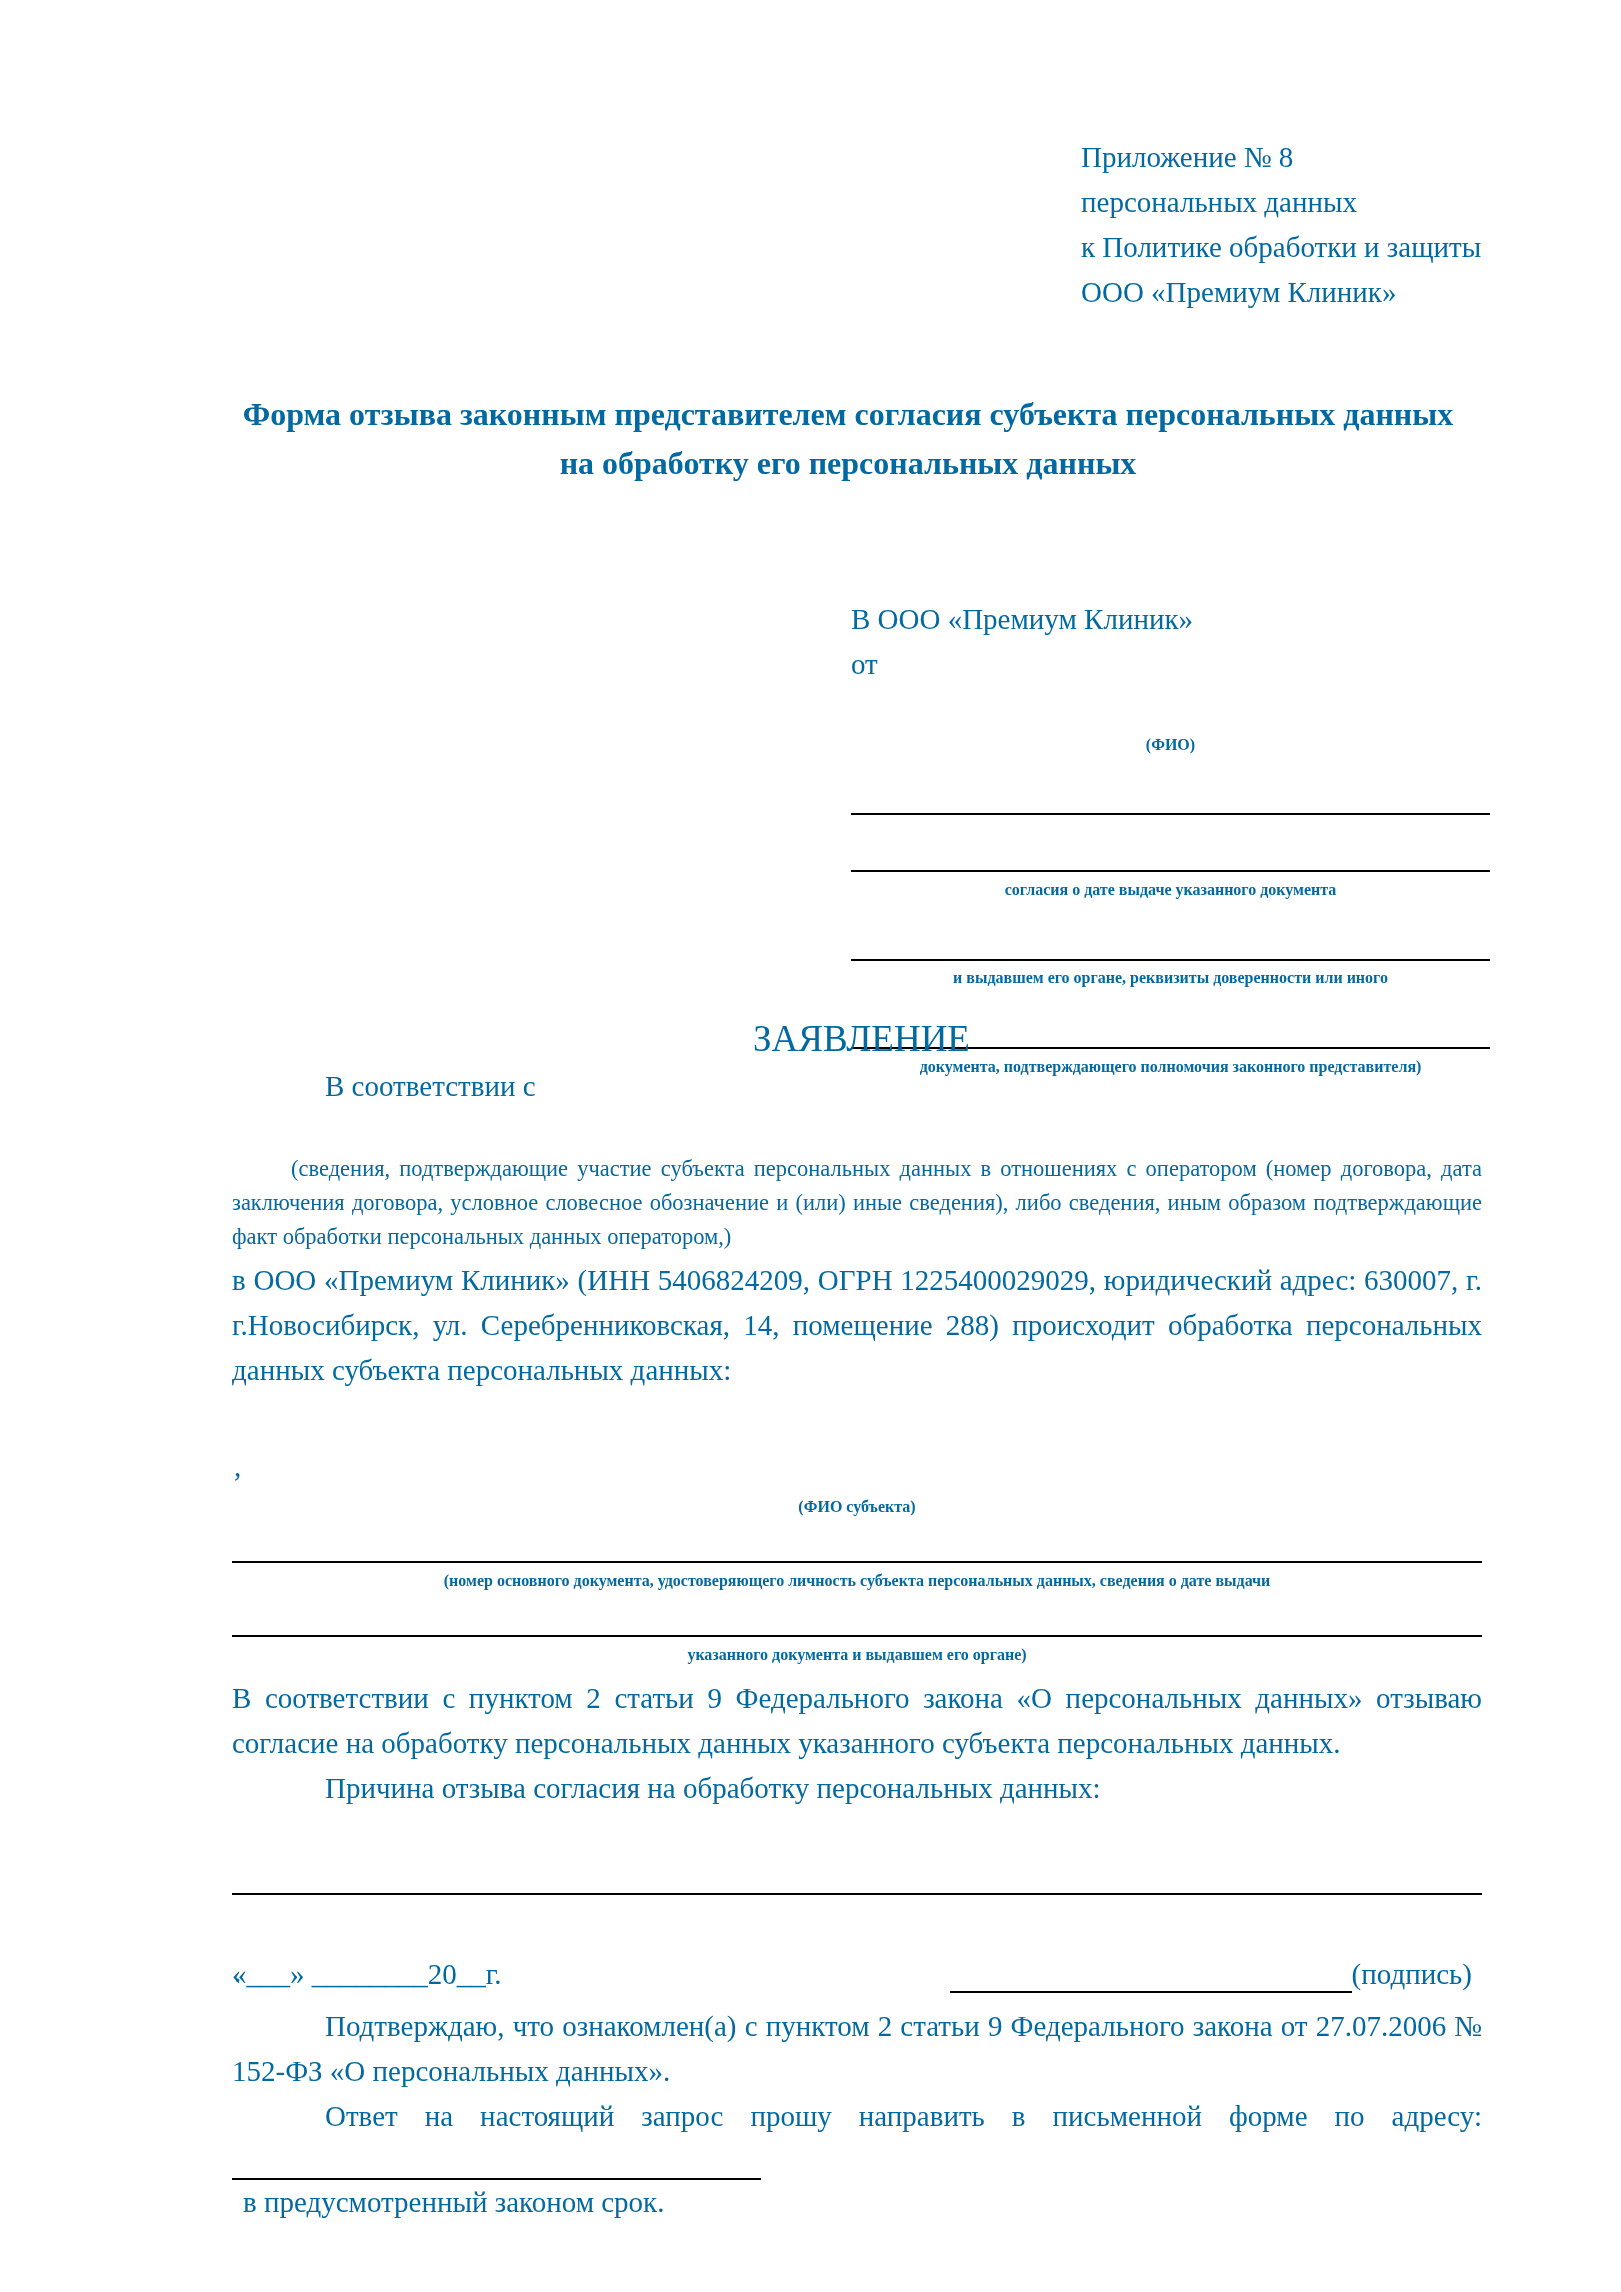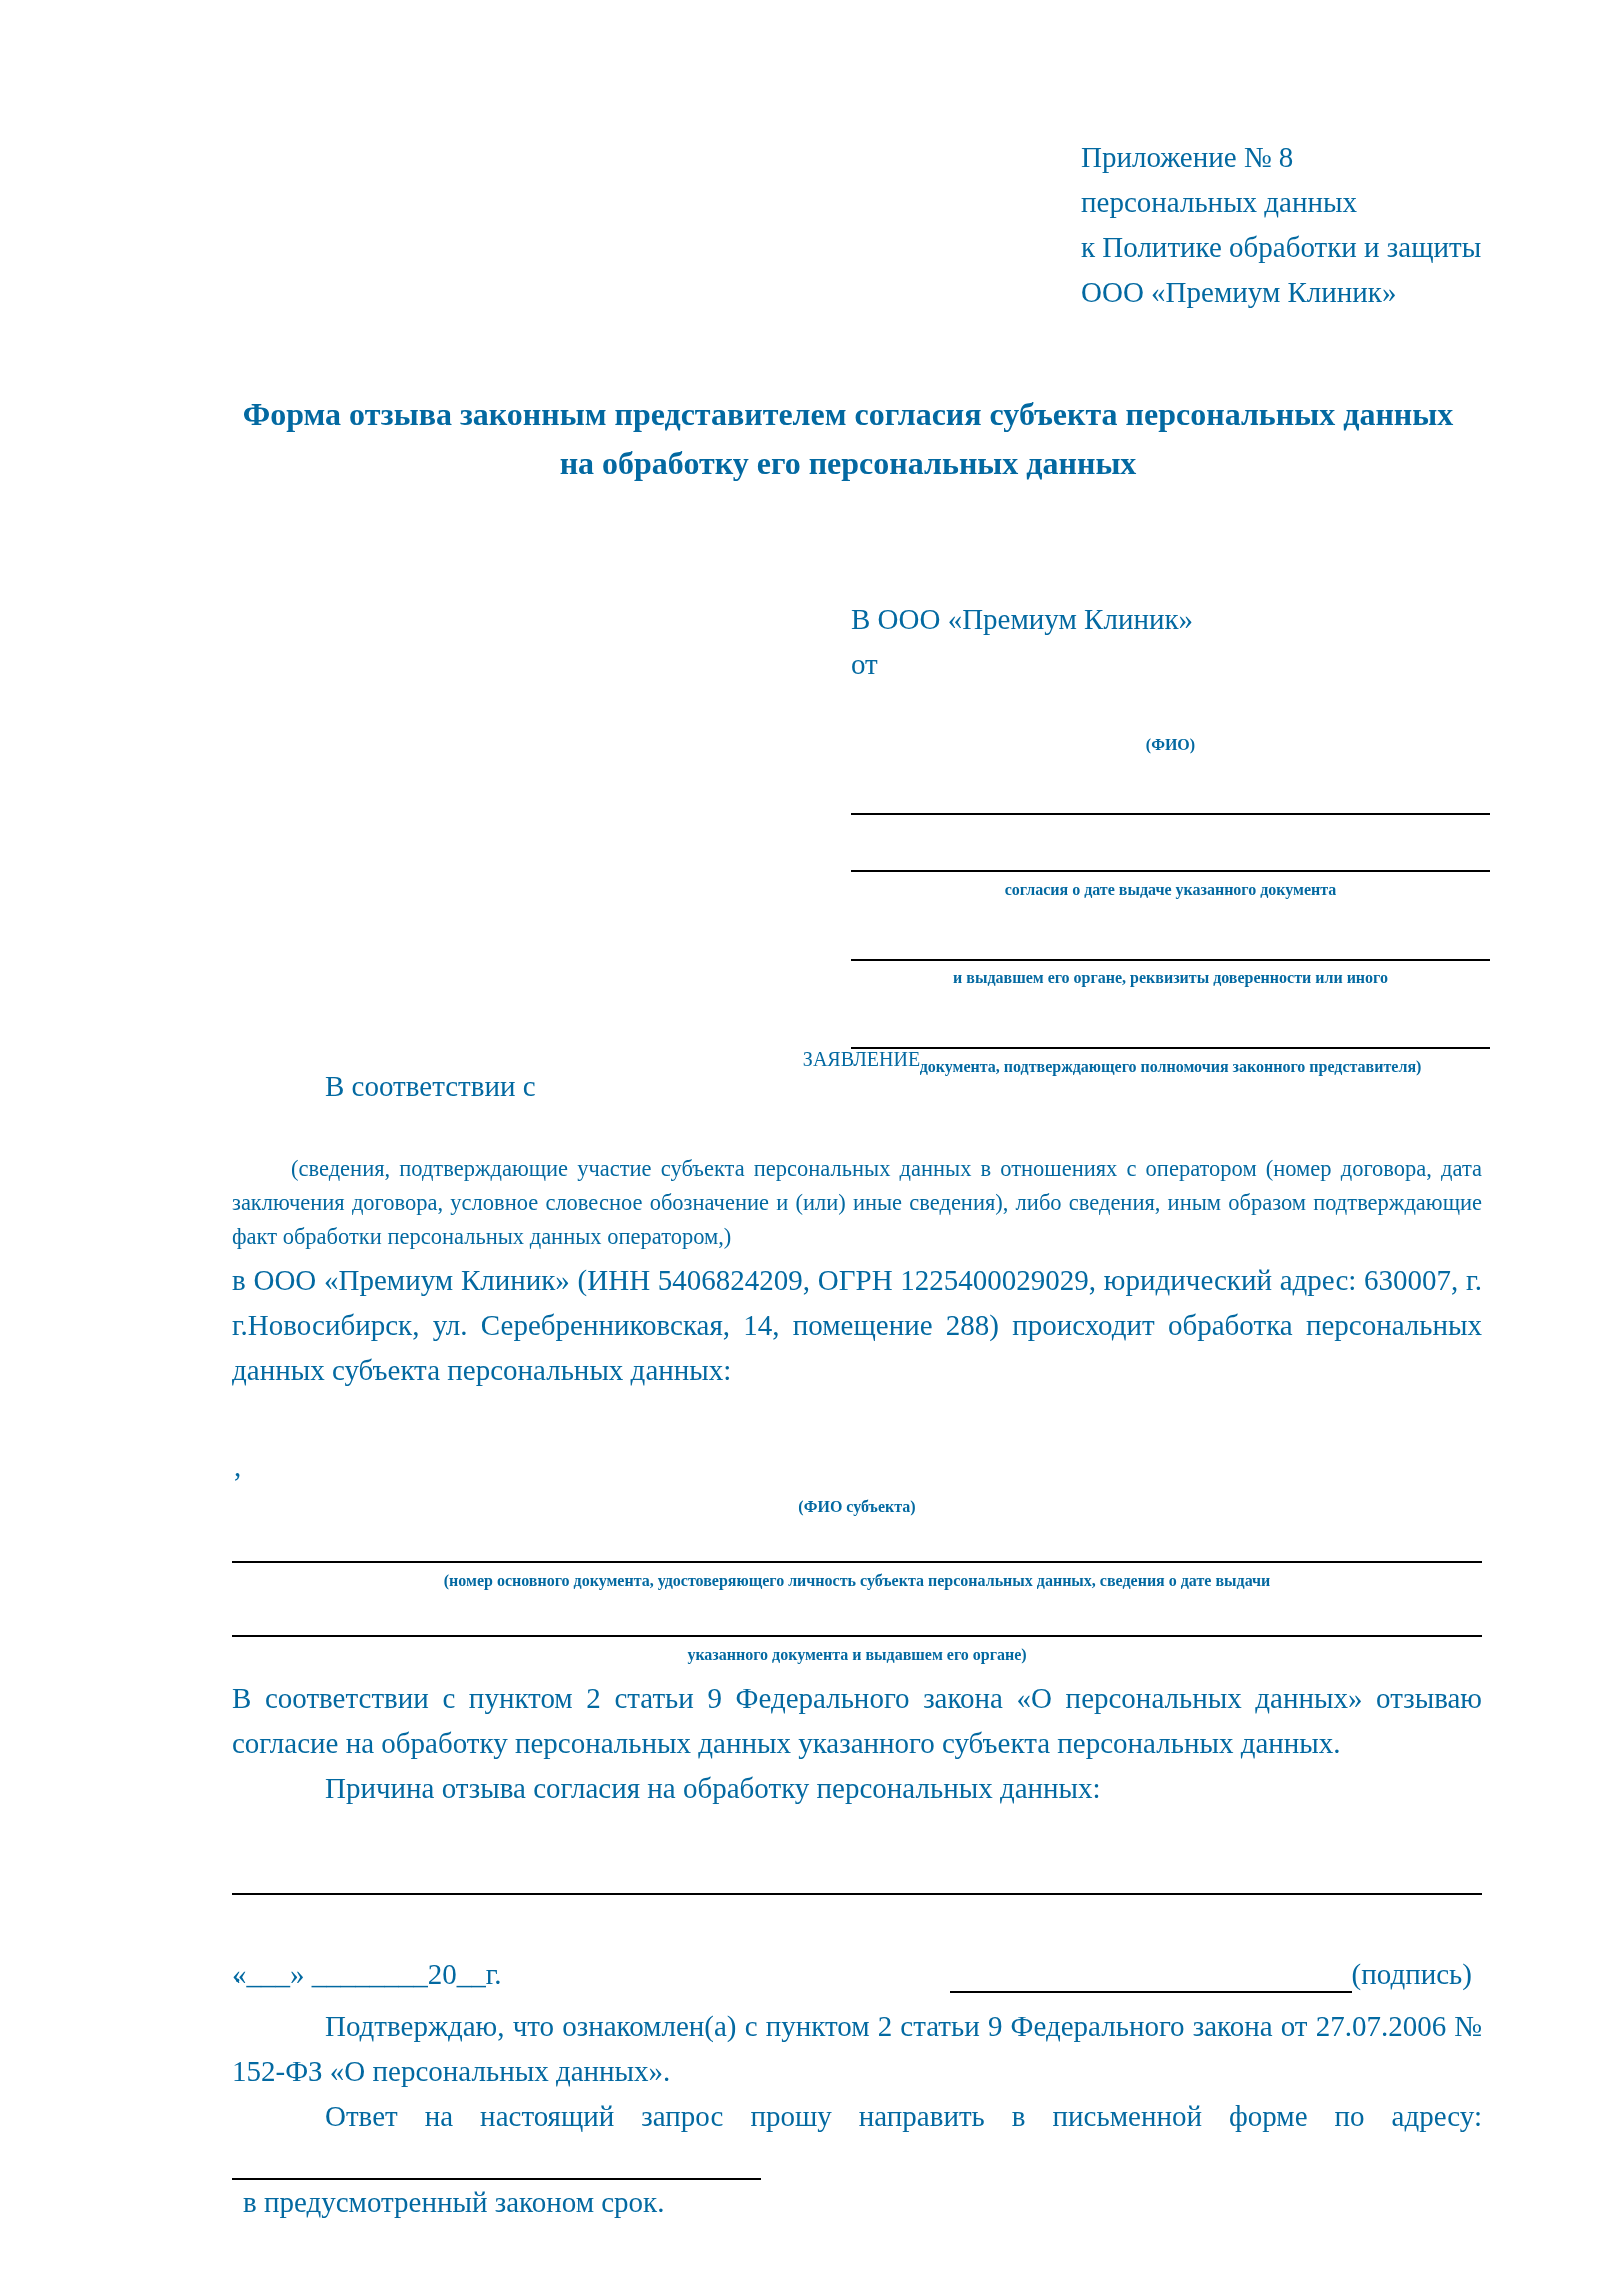--- a/index.html
+++ b/index.html
@@ -34,21 +34,21 @@
   .from-row{margin-top:2px;}
   .from-row .from-label{margin-right:11.8px;}
   .cap{
     text-align:center;font-size:16px;line-height:27.4px;padding-top:3.9px;font-weight:bold;
   }
   .uline{border-bottom:2.9px solid #000;height:0;}
   .recipient .uline{margin-top:55px;}
   
   .zayav{
     position:absolute;left:241px;right:139px;top:1017px;
-    text-align:center;font-size:20px;margin-top:31px;
+    text-align:center;font-size:37px;
   }
   .body{
     position:absolute;left:232px;right:139px;top:1064px;
     line-height:45px;
   }
   .accordance-row .ind{margin-left:93px;margin-right:9.8px;white-space:nowrap;}
   .small-cap{
     margin:2px 0 3.9px 0;
     font-size:22.5px;line-height:34px;
     text-align:justify;text-indent:59px;

